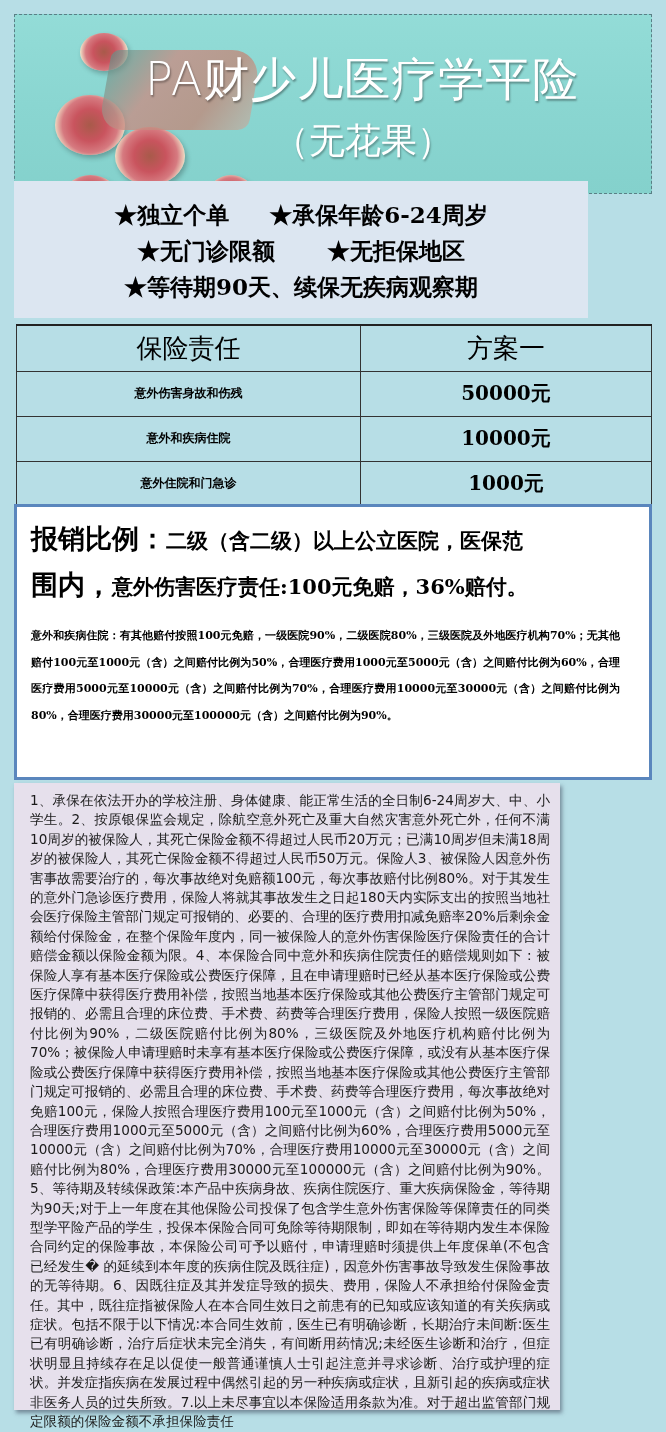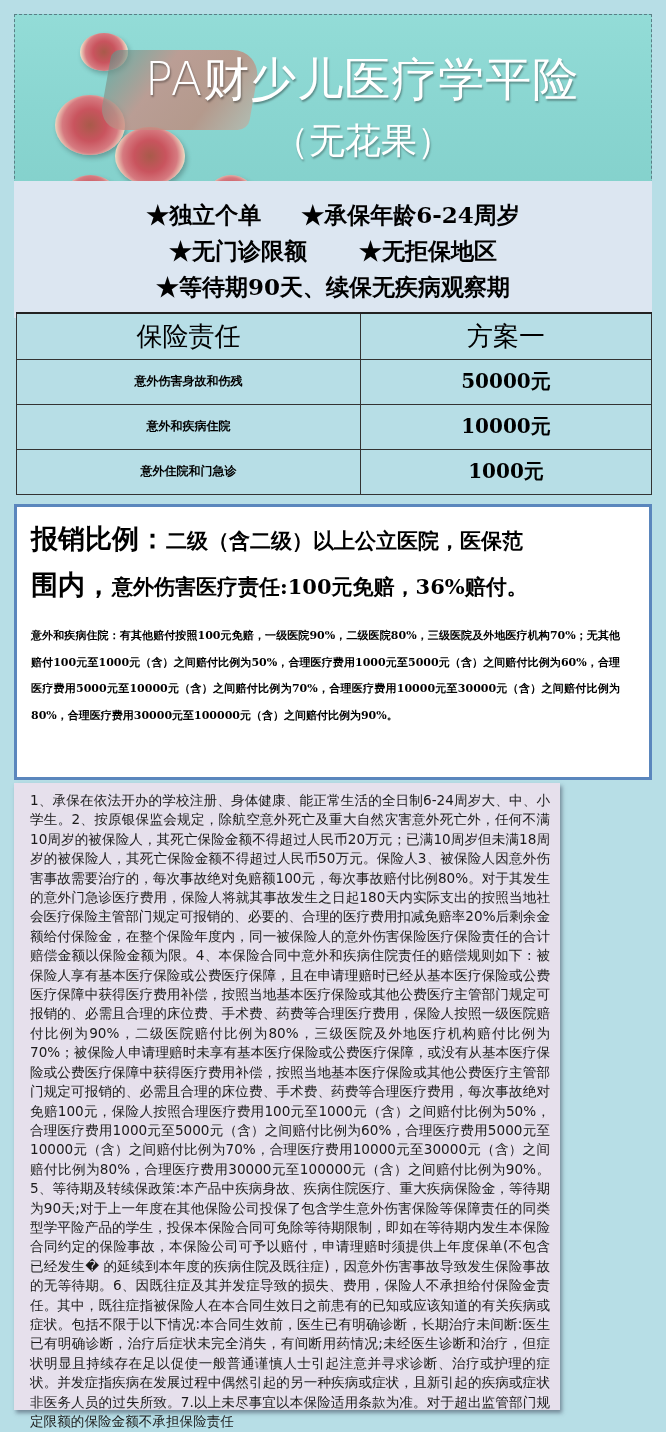--- a/index.html
+++ b/index.html
@@ -35,30 +35,30 @@
     white-space: nowrap;
   }
   .banner-subtitle {
     position: absolute; left: 258px; top: 102px;
     font-family: "DejaVu Sans", "Liberation Sans", sans-serif;
     font-size: 36px; color: #ffffff; font-weight: 300;
     text-shadow: 1px 2px 2px rgba(0,0,0,0.3);
     white-space: nowrap;
   }
   .features {
-    position: absolute; left: 14px; top: 181px; width: 638px; height: 137px;
+    position: absolute; left: 14px; top: 181px; width: 574px; height: 137px;
     background: #dce6f1;
     text-align: center;
     font-size: 23px; font-weight: bold; color: #000;
     padding-top: 16px;
   }
   .features .line { height: 36px; line-height: 36px; white-space: nowrap; }
   .features .gap { display: inline-block; width: 40px; }
   .tbl {
-    position: absolute; left: 16px; top: 312px; width: 636px;
+    position: absolute; left: 16px; top: 324px; width: 636px;
     border-collapse: collapse; background: #b7dee6;
     border-top: 2px solid #222; border-left: 1px solid #222;
   }
   .tbl td, .tbl th { border: 1px solid #333; text-align: center; color: #000; }
   .tbl th { height: 46px; font-size: 26px; font-weight: normal; }
   .tbl td { height: 45px; }
   .tbl td.name { width: 344px; font-size: 12px; font-weight: bold; }
   .tbl td.val { font-size: 20px; font-weight: bold; }
   .reimb {
     position: absolute; left: 14px; top: 504px; width: 638px; height: 276px;

